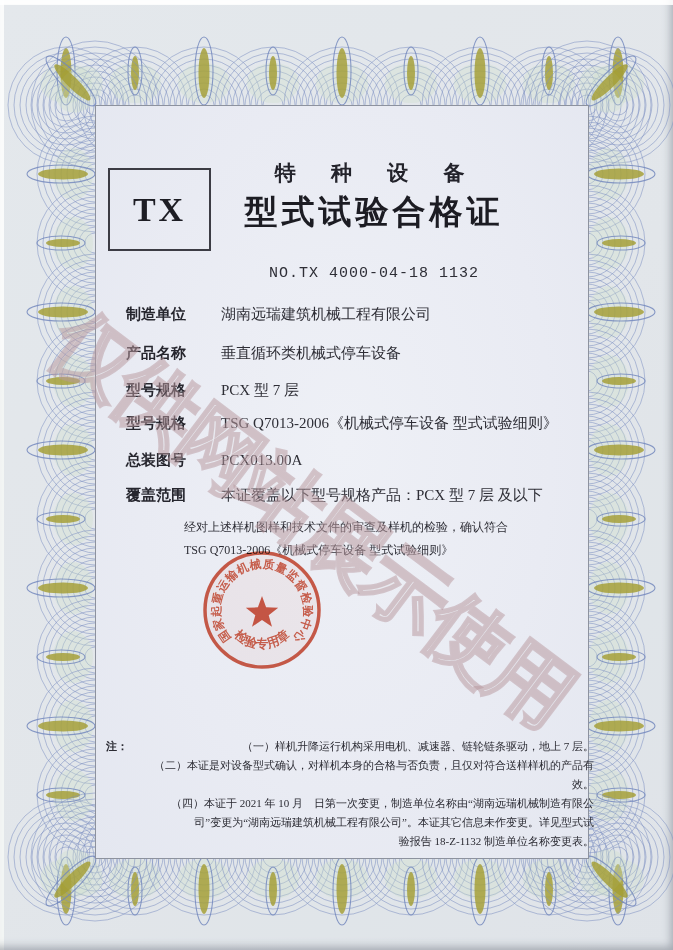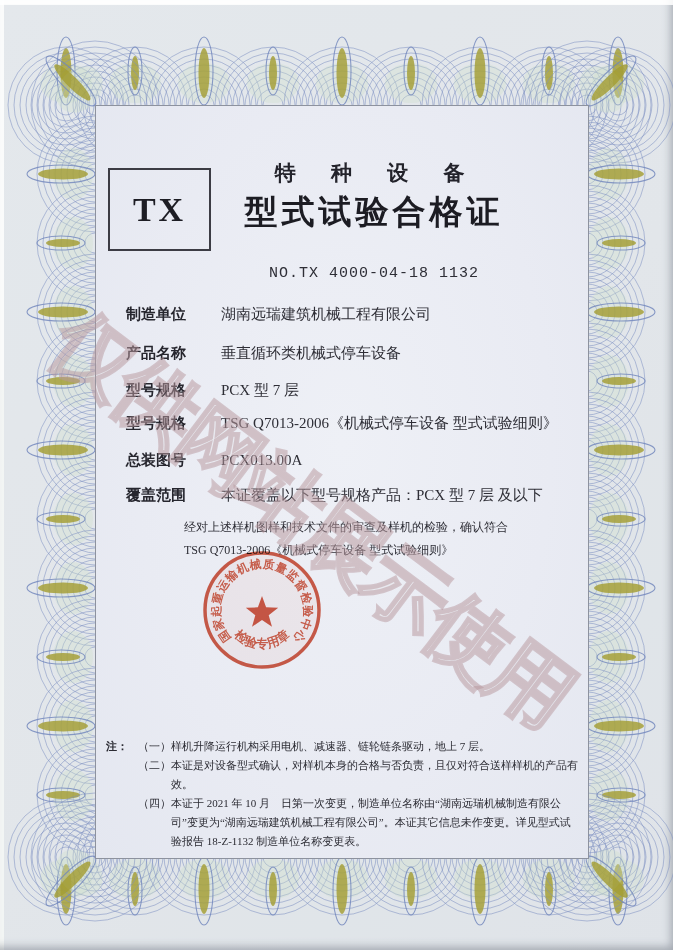--- a/index.html
+++ b/index.html
@@ -28,21 +28,21 @@
   .field .lbl{font-weight:600;color:#26262e;display:inline-block;width:63px;}
   .field .val{margin-left:32px;color:#2e2e36;}
   .statement{position:absolute;left:88px;font-size:12px;color:#2e2e36;white-space:nowrap;text-align:right;}
   .issue{position:absolute;left:30px;top:505px;font-size:15px;z-index:3;}
   .issue .lbl{font-weight:600;display:inline-block;width:63px;}
   .issue .val{margin-left:34px;letter-spacing:2px;}
   .seal{position:absolute;left:91px;top:438px;width:150px;height:136px;z-index:6;mix-blend-mode:multiply;opacity:.93;}
   .authority{position:absolute;left:0;right:0;top:558px;text-align:center;font-size:21px;font-weight:bold;letter-spacing:2px;color:#1d1d25;z-index:3;}
   .notes{position:absolute;left:10px;top:631px;width:474px;font-size:11px;line-height:19px;color:#2b2b33;z-index:3;}
   .notes-label{position:absolute;left:0;top:0;font-weight:600;}
-  .notes-list{margin-left:32px;width:440px;}
+  .notes-list{margin-left:48px;width:440px;text-align:right;}
   .note{padding-left:33px;text-indent:-33px;font-weight:500;}
   .watermark{
     position:absolute;left:95px;top:288px;z-index:5;white-space:nowrap;
     transform:rotate(37deg);transform-origin:0 0;
     font-family:"Liberation Sans","DejaVu Sans",sans-serif;font-weight:bold;
     font-size:82px;letter-spacing:-4px;
     color:rgba(205,170,175,0.07);
     -webkit-text-stroke:2.5px rgba(184,152,158,0.5);
     pointer-events:none;
   }

